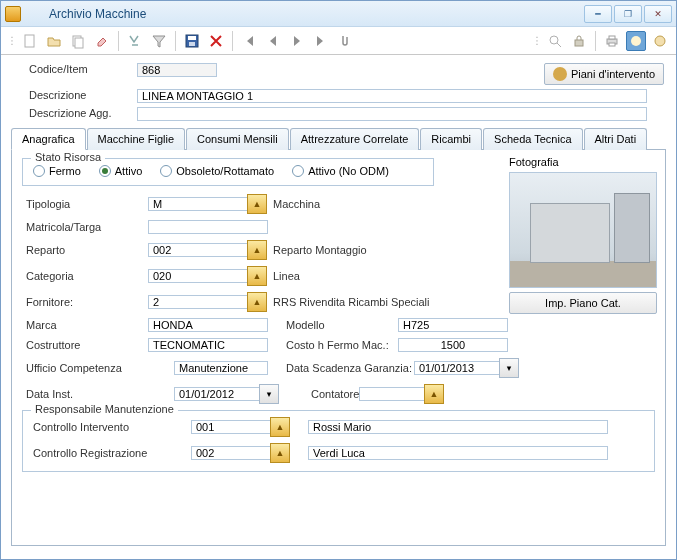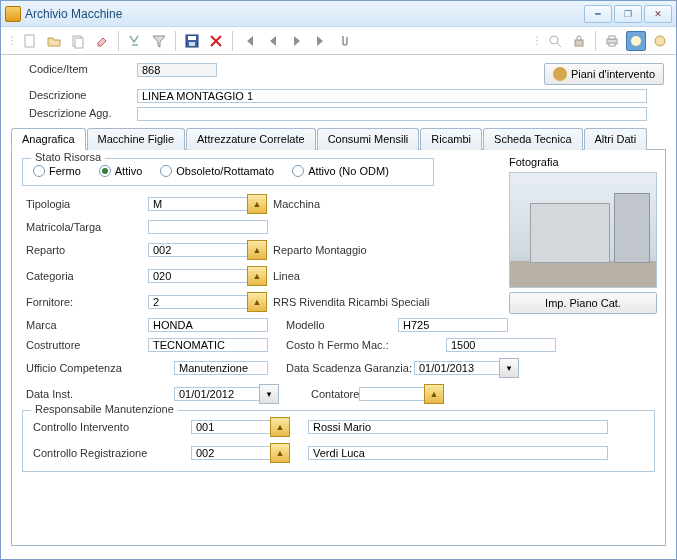--- a/index.html
+++ b/index.html
@@ -1,18 +1,18 @@
 <!DOCTYPE html>
 <html><head>
 <meta charset="utf-8">
 <style>
   * { box-sizing: border-box; }
   body { margin: 0; font-family: "Segoe UI", Tahoma, sans-serif; font-size: 11px; background: #d0d0d0; }
   .window { width: 677px; height: 560px; background: #fff; border: 1px solid #7a9ec7; margin: 0; position: relative; }
-  .titlebar { height: 26px; background: linear-gradient(#eaf3fb, #d7e8f7); border-bottom: 1px solid #c0d6ea; display: flex; align-items: center; padding: 0 4px; }
+  .titlebar { height: 26px; background: linear-gradient(#eaf3fb, #d7e8f7); border-bottom: 1px solid #c0d6ea; display: flex; align-items: center; padding: 0 4px; gap: 24px; }
   .titlebar-icon { width: 16px; height: 16px; background: linear-gradient(#f7cf6b,#e39b1e); border: 1px solid #b37800; border-radius: 2px; margin-right: 4px; }
   .titlebar-text { color: #1b4c7a; font-size: 12px; flex: 1; }
   .titlebar-buttons { display: flex; gap: 2px; }
   .win-btn { width: 28px; height: 18px; background: linear-gradient(#f6fbff,#dbecf9); border: 1px solid #9ec3e3; border-radius: 2px; display: flex; align-items: center; justify-content: center; color: #3a6b9a; font-size: 9px; cursor: pointer; }
   .win-btn.close { color: #7a3a3a; }
   .toolbar { height: 28px; border-bottom: 1px solid #c8c8c8; display: flex; align-items: center; padding: 0 6px; gap: 4px; }
   .tool-btn { width: 20px; height: 20px; display: flex; align-items: center; justify-content: center; cursor: pointer; border-radius: 2px; }
   .tool-sep { width: 1px; height: 20px; background: #d0d0d0; margin: 0 2px; }
   .tool-grip { color: #b0b0b0; font-size: 10px; letter-spacing: -1px; }
   .form-area { padding: 8px 12px 0 12px; }
@@ -39,21 +39,21 @@
   .photo .machine { position:absolute; left:20px; top:30px; width:80px; height:60px; background:#d4d8db; border:1px solid #9aa3ab; }
   .photo .machine2 { position:absolute; right:6px; top:20px; width:36px; height:70px; background:#c0c6cc; border:1px solid #8d969e; }
   .photo .floor { position:absolute; bottom:0; left:0; right:0; height:26px; background:#b8b2a5; }
   .field-wrap { display: flex; align-items: center; }
   .lookup { width: 20px; height: 20px; background: linear-gradient(#fbe9a2,#e8b948); border: 1px solid #b88d20; margin-left: -1px; display: flex; align-items: center; justify-content: center; cursor: pointer; font-size:9px; color:#7a5400;}
   .date-drop { width: 20px; height: 20px; background: linear-gradient(#fafafa,#e2e2e2); border: 1px solid #a6b8cb; margin-left: -1px; display:flex; align-items:center; justify-content:center; cursor:pointer; font-size:9px; }
   .dlabel { color:#333; }
   .desc-text { color:#333; padding-left:6px; white-space:nowrap; }
   .sec-row { display:flex; align-items:center; margin-left:4px; margin-bottom:6px; }
   .sec-row .l1 { width: 122px; }
-  .right-align { text-align: left; margin-left: 48px; }
+  .right-align { text-align: center; }
   .resp-set { margin-top: 4px; }
   .btn-photo { margin-top: 4px; width: 100%; justify-content:center; }
   .tool-svg { width:16px; height:16px; }
   .spacer { flex: 1; }
 </style>
 </head>
 <body>
 
 <div class="window">
 
@@ -192,22 +192,22 @@
     <div class="form-row">
       <div class="form-label">Descrizione Agg.</div>
       <input class="txt" style="width: 510px;">
     </div>
   </div>
 
   <div class="tabs">
     <div class="tab-row">
       <div class="tab active">Anagrafica</div>
       <div class="tab">Macchine Figlie</div>
+      <div class="tab">Consumi Mensili</div>
       <div class="tab">Attrezzature Correlate</div>
-      <div class="tab">Consumi Mensili</div>
       <div class="tab">Ricambi</div>
       <div class="tab">Scheda Tecnica</div>
       <div class="tab">Altri Dati</div>
     </div>
 
     <div class="tab-panel">
 
       <div class="fieldset" style="width:412px">
         <div class="fieldset-legend">Stato Risorsa</div>
         <div class="radio-row">

